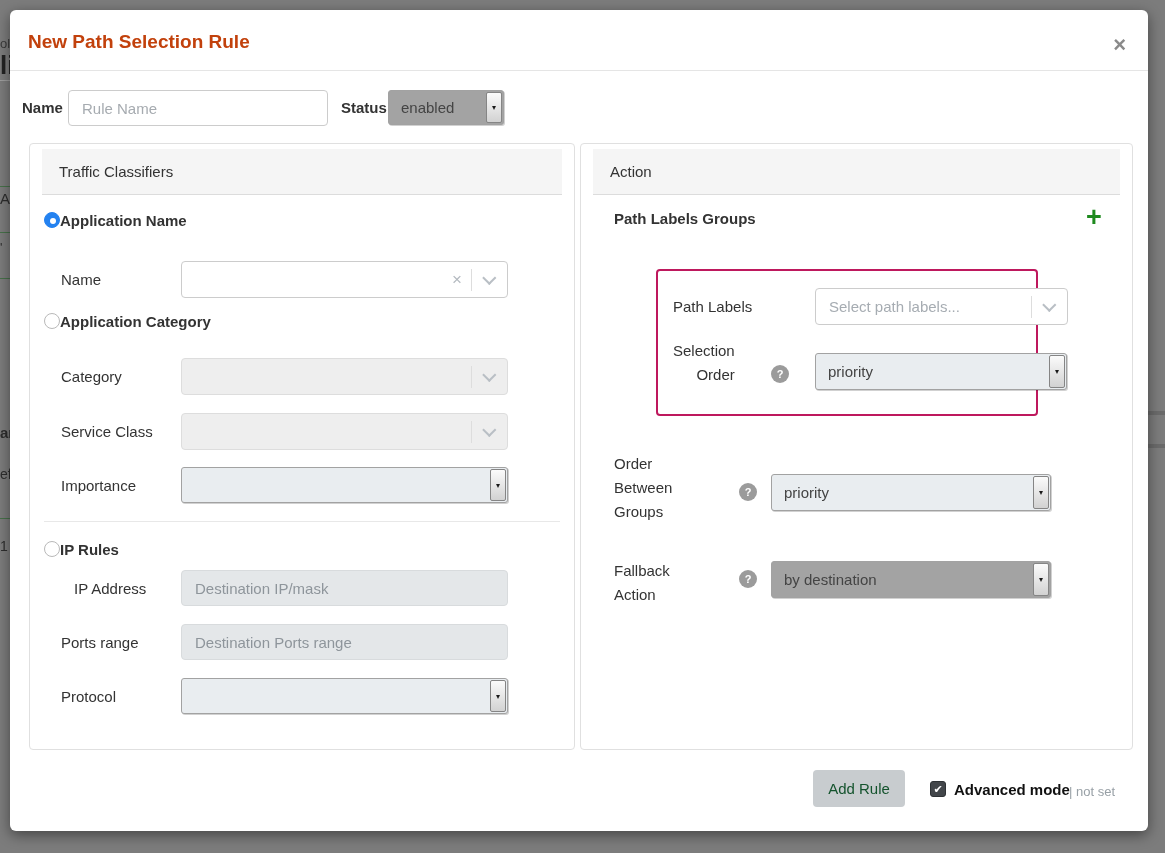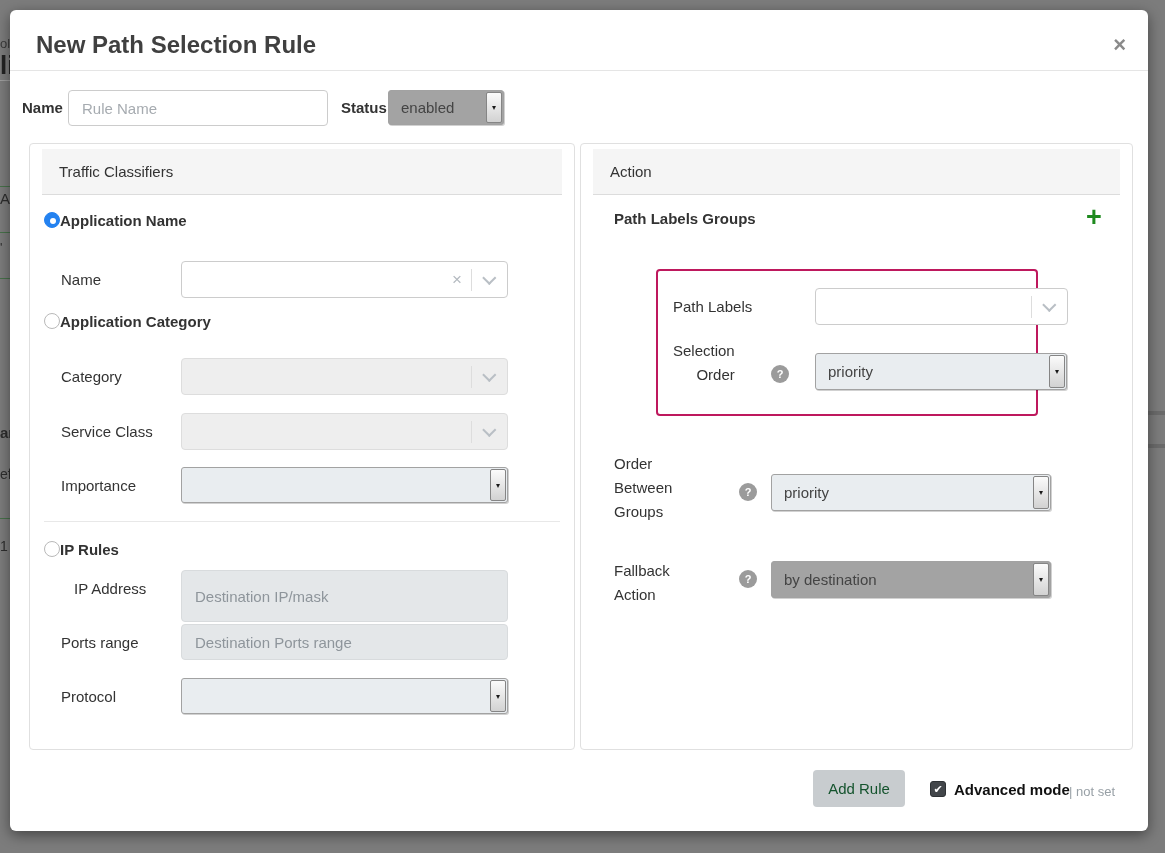--- a/index.html
+++ b/index.html
@@ -16,21 +16,21 @@
   .bgline { position:absolute; left:0; width:11px; height:1px; background:#47714a; }
   .bgline-light { position:absolute; left:0; width:11px; height:1px; background:#9f9f9f; }
   .rband { position:absolute; left:1148px; width:17px; height:4px; background:#6b6b6b; }
 
   
   .modal {
     position:absolute; left:10px; top:10px; width:1138px; height:821px;
     background:#fff; border-radius:6px;
     box-shadow:0 4px 14px rgba(0,0,0,.45);
   }
-  .modal-title { position:absolute; left:26px; top:21px; font-size:24px; font-weight:600; color:#404040; }
+  .modal-title { position:absolute; left:18px; top:21px; font-size:19px; font-weight:600; color:#c2410c; }
   .close-x { position:absolute; right:22px; top:24px; font-size:22px; line-height:1; color:#8a8a8a; font-weight:bold; cursor:pointer; }
   .hdr-divider { position:absolute; left:0; top:60px; width:100%; height:1px; background:#e5e5e5; }
 
   .blabel { font-weight:bold; font-size:15px; color:#333; }
   .flabel { font-size:15px; color:#333; }
 
   
   .top-name-label { position:absolute; left:12px; top:80px; height:36px; line-height:36px; }
   .top-name-input { position:absolute; left:58px; top:80px; width:260px; height:36px;
       border:1px solid #ccc; border-radius:4px; padding:0 13px; font-size:15px; color:#333;
@@ -183,41 +183,42 @@
     </div>
 
     <div class="lp-divider" style="top:377px;"></div>
 
     <div class="radio-row" style="top:396px;">
       <span class="radio"></span>
       <span class="blabel">IP Rules</span>
     </div>
 
     <div class="lp-label flabel" style="top:426px;margin-left:13px;">IP Address</div>
-    <input class="dinput" style="left: 151px; top: 426px; width: 327px; height: 52px;" type="text" readonly="" placeholder="Destination IP/mask">
+    <input class="dinput" style="left: 151px; top: 426px; width: 327px; height: 36px;" type="text" readonly="" placeholder="Destination IP/mask">
 
     <div class="lp-label flabel" style="top:480px;">Ports range</div>
     <input class="dinput" style="left: 151px; top: 480px; width: 327px; height: 36px;" type="text" readonly="" placeholder="Destination Ports range">
 
     <div class="lp-label flabel" style="top:534px;">Protocol</div>
     <div class="nsel" style="left:151px; top:534px; width:327px; height:36px;">
       <span class="val"></span>
       <span class="btn">▾</span>
     </div>
   </div>
 
   <div class="panel panel-right">
     <div class="panel-header">Action</div>
 
     <div class="plg-title">Path Labels Groups</div>
     <div class="plus-btn">+</div>
 
     <div class="group-box">
       <div class="mlabel" style="left:15px; top:24px;">Path Labels</div>
       <div class="combo" style="left:157px; top:17px; width:253px; height:37px;">
+        <span class="ph">Select path labels...</span>
         <span class="tools">
           <span class="sep"></span>
           <span class="chevbox">
               <span class="chev"></span>
             </span>
         </span>
       </div>
 
       <div class="mlabel" style="left:15px; top:68px;text-align:right;">
         <div>Selection</div>

